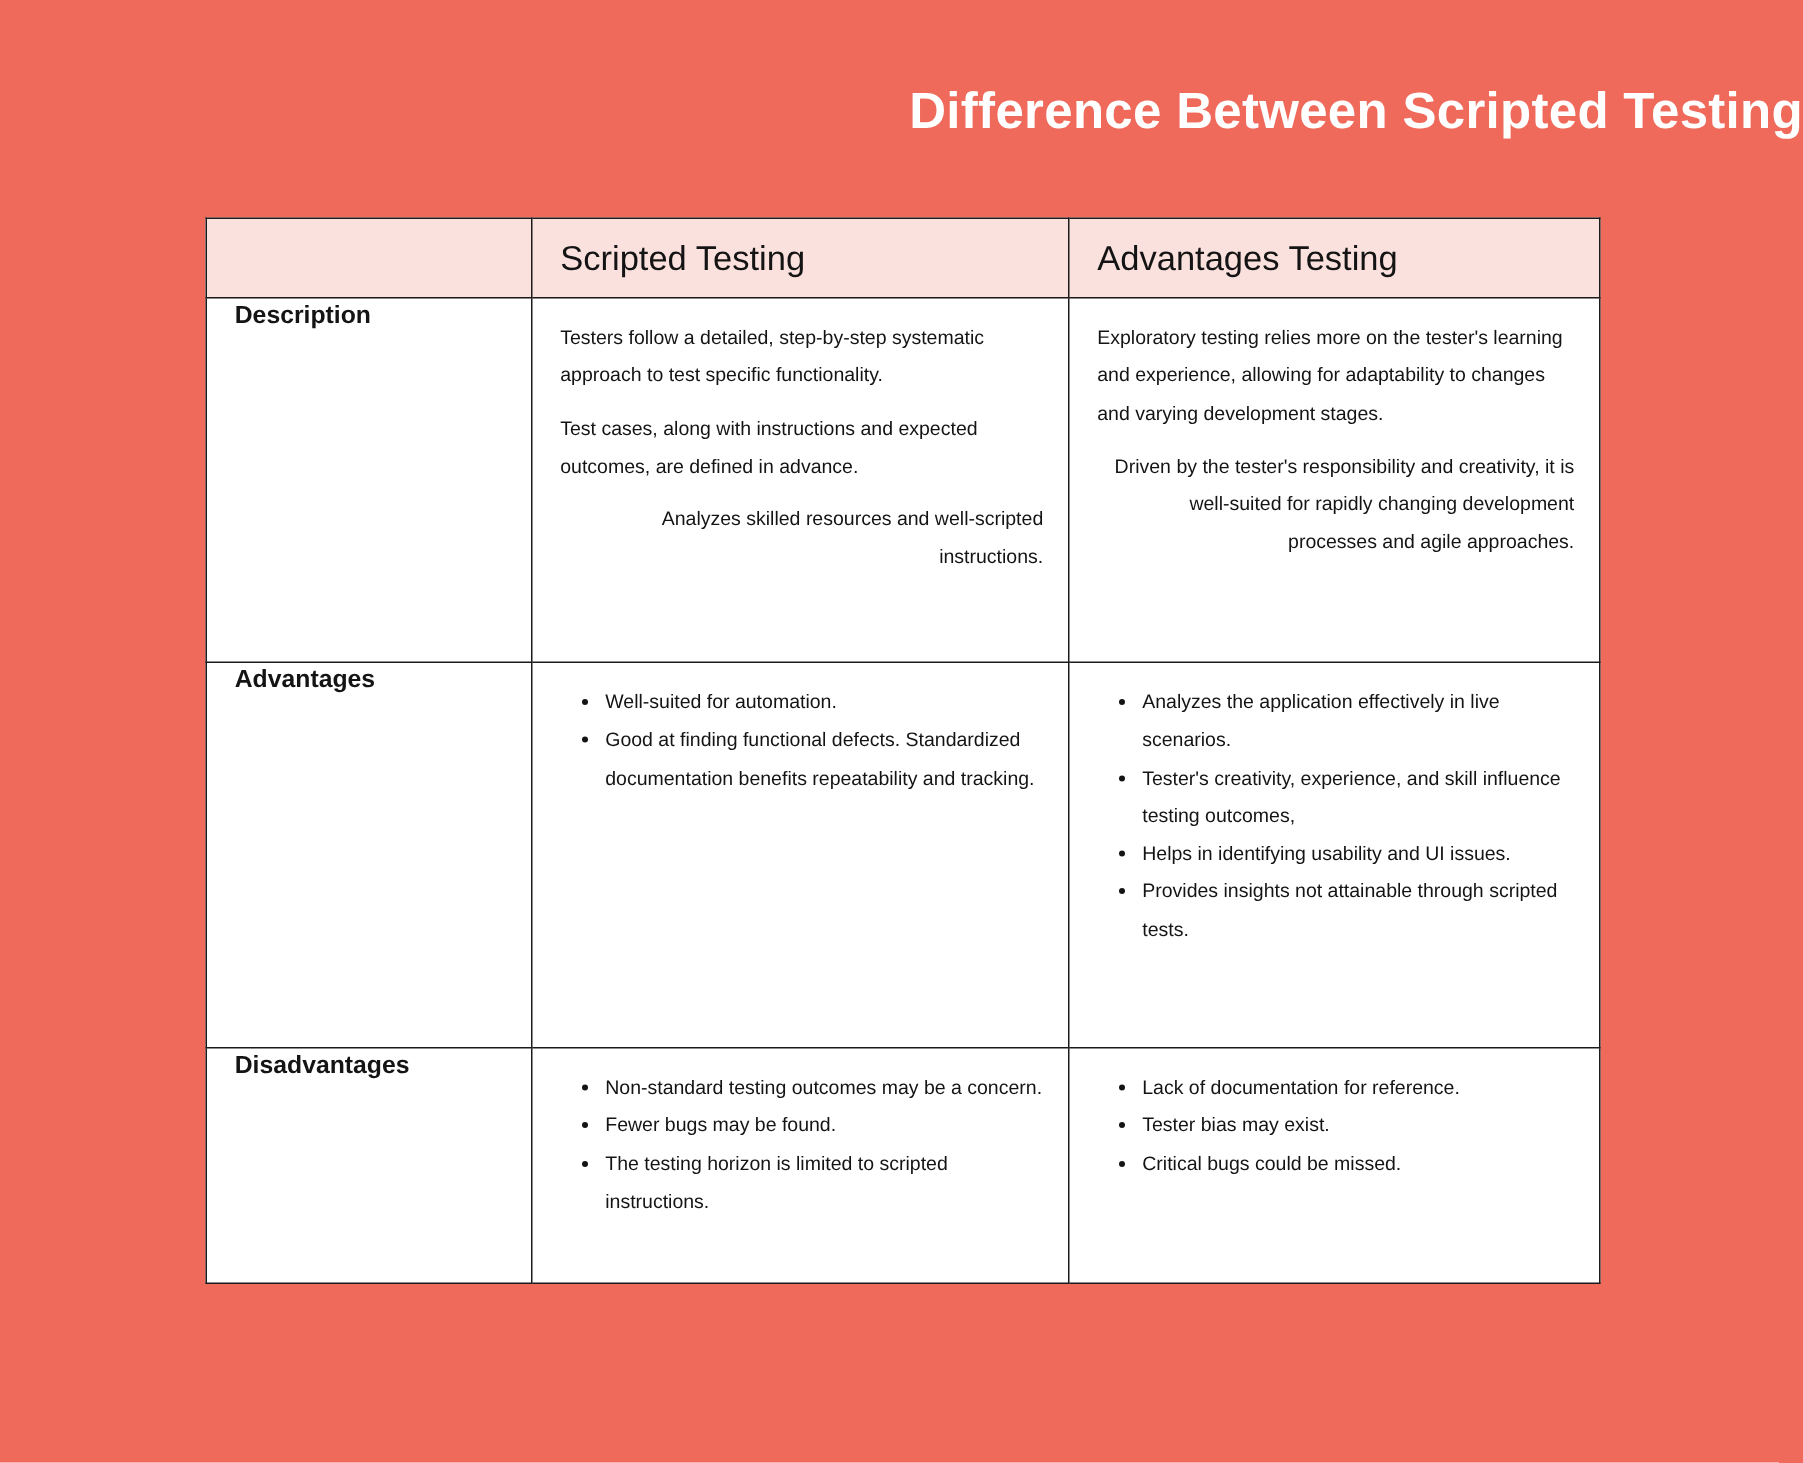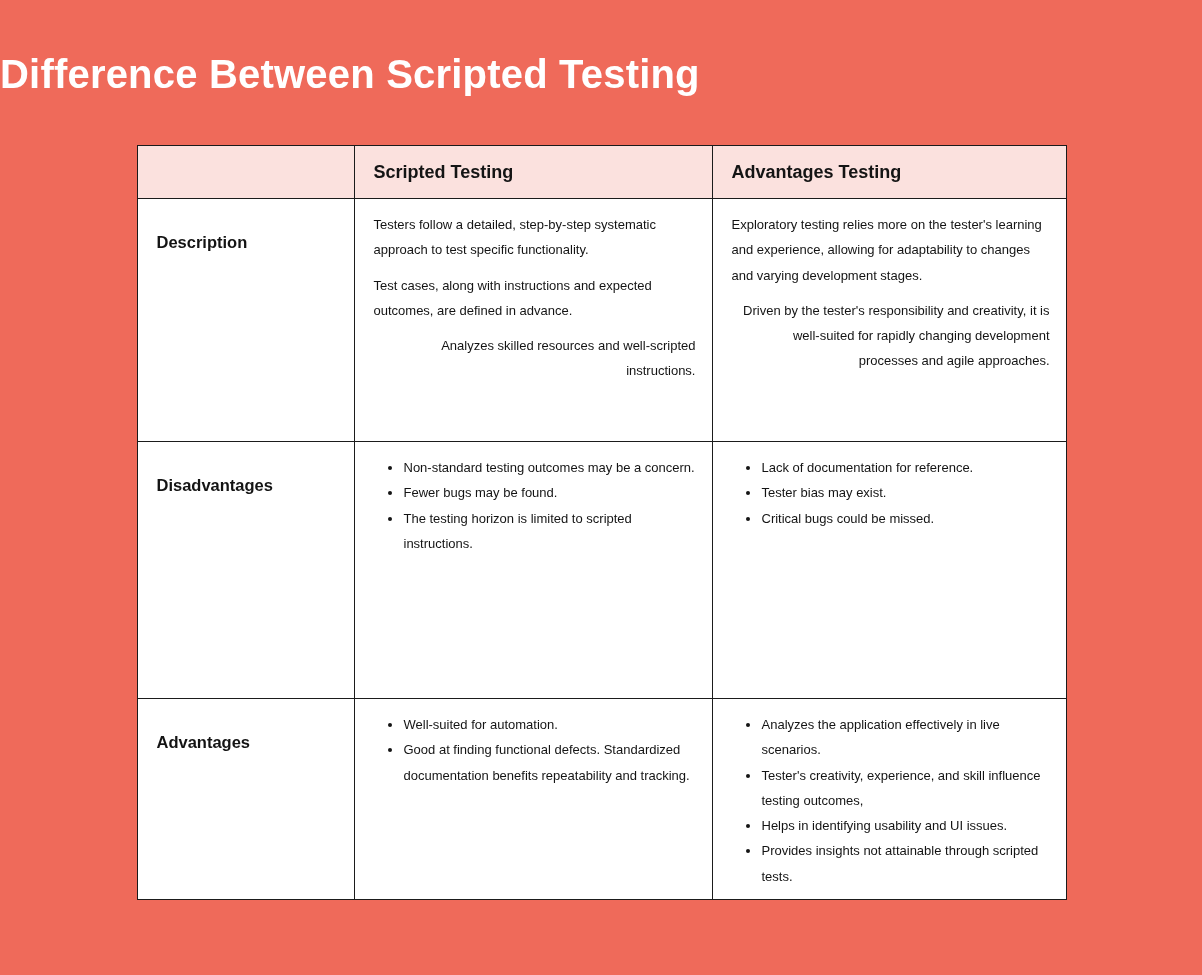--- a/index.html
+++ b/index.html
@@ -18,23 +18,23 @@
   body {
     width: 1202px;
     height: 975px;
     background: var(--bg);
     font-family: "Liberation Sans", sans-serif;
     overflow: hidden;
   }
   .title {
     margin: 0;
     padding-top: 56px;
-    text-align: left;
+    text-align: right;
     color: var(--title-text);
-    font-size: 40px;
+    font-size: 34px;
     font-weight: bold;
     line-height: 37px;
     letter-spacing: 0.2px;
   }
   .table-wrap {
     width: 929px;
     margin: 52px auto 0;
   }
   table {
     border-collapse: collapse;
@@ -47,31 +47,31 @@
   col.c-exploratory { width: 354px; }
   td {
     border: 1px solid var(--border);
     vertical-align: top;
     color: var(--body-text);
   }
   thead td {
     background: var(--header-bg);
     height: 53px;
     vertical-align: middle;
-    font-weight: bold;
-    font-size: 18px;
+    font-weight: normal;
+    font-size: 23px;
     padding: 0 14px 0 19px;
   }
   tbody tr:nth-child(1) td { height: 243px; }
   tbody tr:nth-child(2) td { height: 257px; }
   tbody tr:nth-child(3) td { height: 157px; }
   .label-cell {
     font-weight: bold;
     font-size: 16.5px;
-    padding: 34px 12px 8px 19px;
+    padding: 2px 12px 8px 19px;
     margin-left: 24px;
   }
   .content-cell {
     font-size: 13px;
     line-height: 25.3px;
     padding: 13px 16px 10px 19px;
   }
   .content-cell p { margin: 0 0 10px 0; }
   .content-cell p:last-child { margin-bottom: 0; text-align: right; }
   .content-cell ul { margin: 0; padding-left: 29px; }
@@ -103,48 +103,48 @@
             <p>Testers follow a detailed, step-by-step systematic approach to test specific functionality.</p>
             <p>Test cases, along with instructions and expected outcomes, are defined in advance.</p>
             <p>Analyzes skilled resources and well-scripted instructions.</p>
           </td>
           <td class="content-cell">
             <p>Exploratory testing relies more on the tester's learning and experience, allowing for adaptability to changes and varying development stages.</p>
             <p>Driven by the tester's responsibility and creativity, it is well-suited for rapidly changing development processes and agile approaches.</p>
           </td>
         </tr>
         <tr>
+          <td class="label-cell">Advantages</td>
+          <td class="content-cell">
+            <ul>
+              <li>Well-suited for automation.</li>
+              <li>Good at finding functional defects. Standardized documentation benefits repeatability and tracking.</li>
+            </ul>
+          </td>
+          <td class="content-cell">
+            <ul>
+              <li>Analyzes the application effectively in live scenarios.</li>
+              <li>Tester's creativity, experience, and skill influence testing outcomes,</li>
+              <li>Helps in identifying usability and UI issues.</li>
+              <li>Provides insights not attainable through scripted tests.</li>
+            </ul>
+          </td>
+        </tr>
+        <tr>
           <td class="label-cell">Disadvantages</td>
           <td class="content-cell">
             <ul>
               <li>Non-standard testing outcomes may be a concern.</li>
               <li>Fewer bugs may be found.</li>
               <li>The testing horizon is limited to scripted instructions.</li>
             </ul>
           </td>
           <td class="content-cell">
             <ul>
               <li>Lack of documentation for reference.</li>
               <li>Tester bias may exist.</li>
               <li>Critical bugs could be missed.</li>
             </ul>
           </td>
         </tr>
-        <tr>
-          <td class="label-cell">Advantages</td>
-          <td class="content-cell">
-            <ul>
-              <li>Well-suited for automation.</li>
-              <li>Good at finding functional defects. Standardized documentation benefits repeatability and tracking.</li>
-            </ul>
-          </td>
-          <td class="content-cell">
-            <ul>
-              <li>Analyzes the application effectively in live scenarios.</li>
-              <li>Tester's creativity, experience, and skill influence testing outcomes,</li>
-              <li>Helps in identifying usability and UI issues.</li>
-              <li>Provides insights not attainable through scripted tests.</li>
-            </ul>
-          </td>
-        </tr>
       </tbody>
   </table>
 </div>
 
 </body></html>

